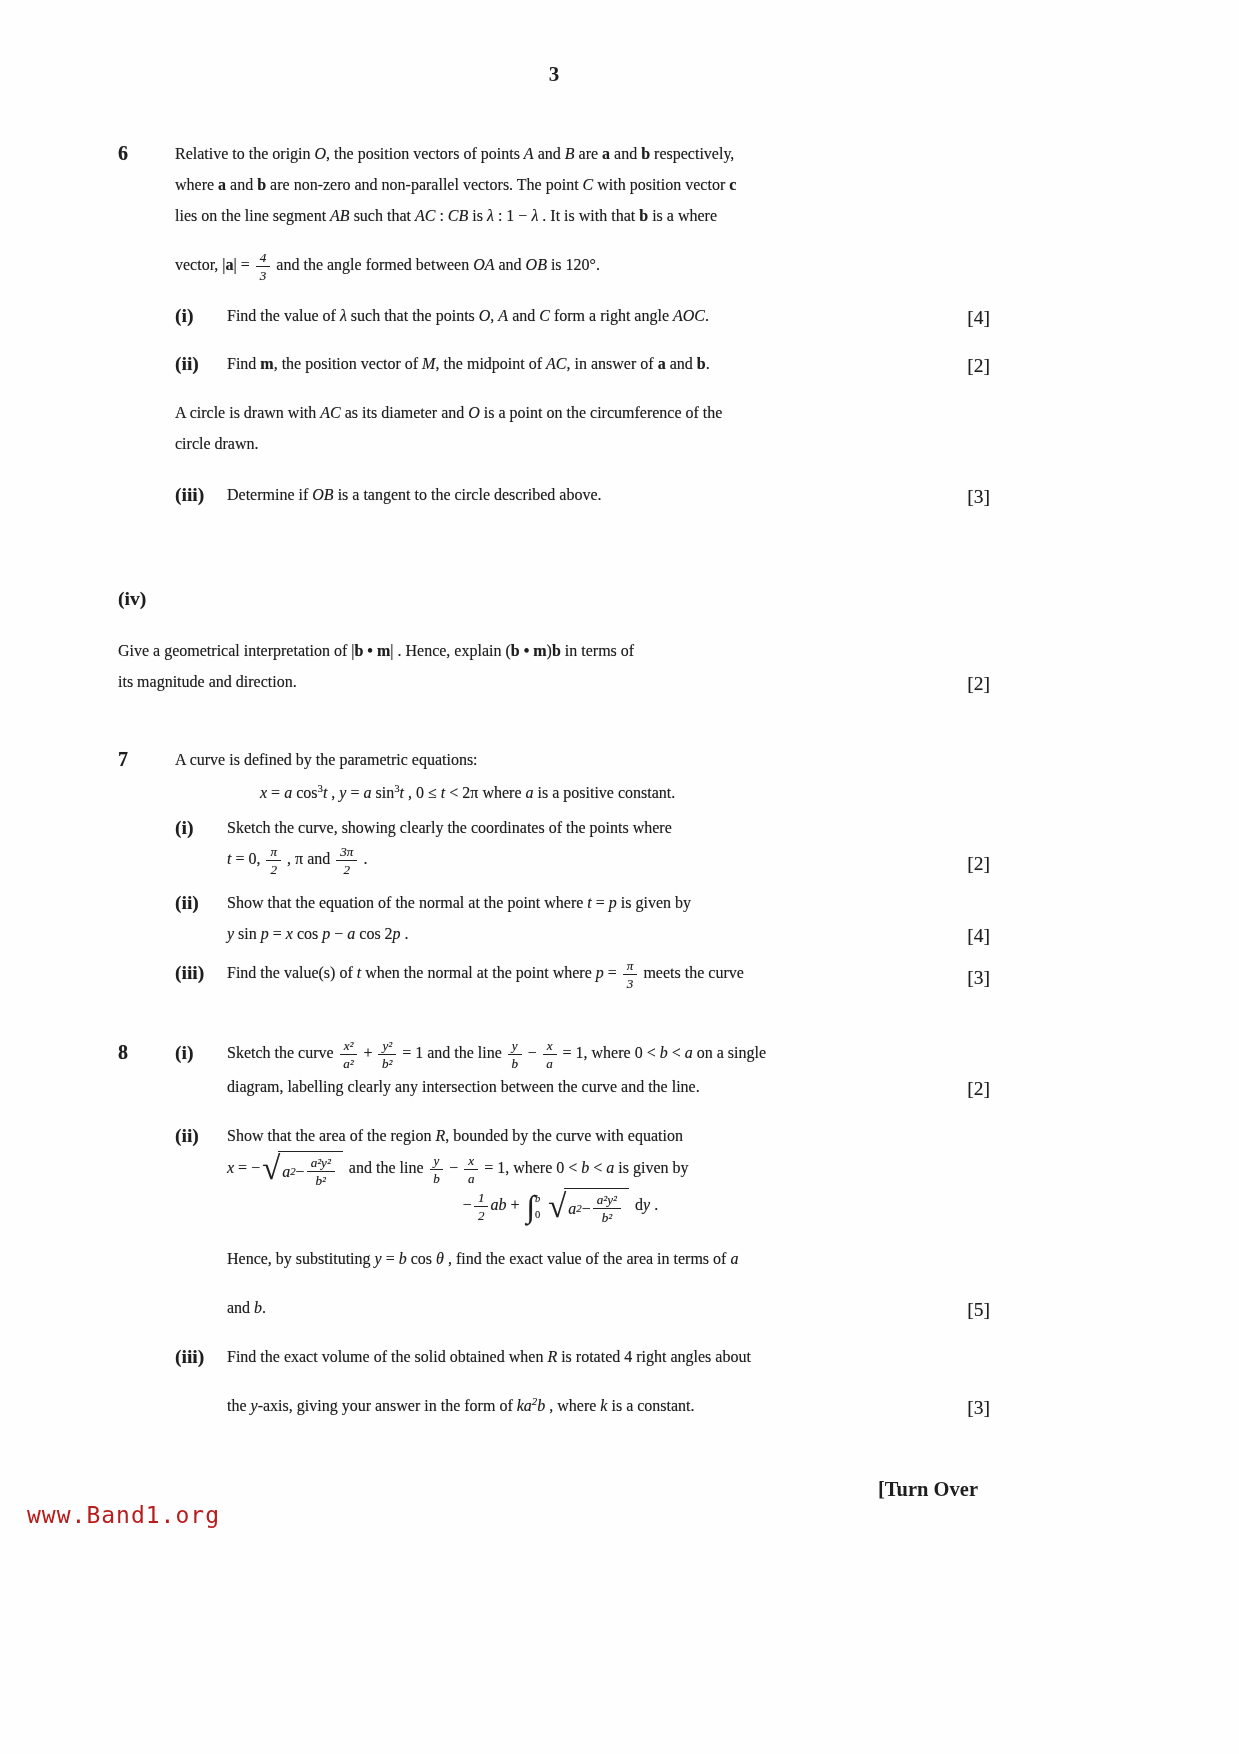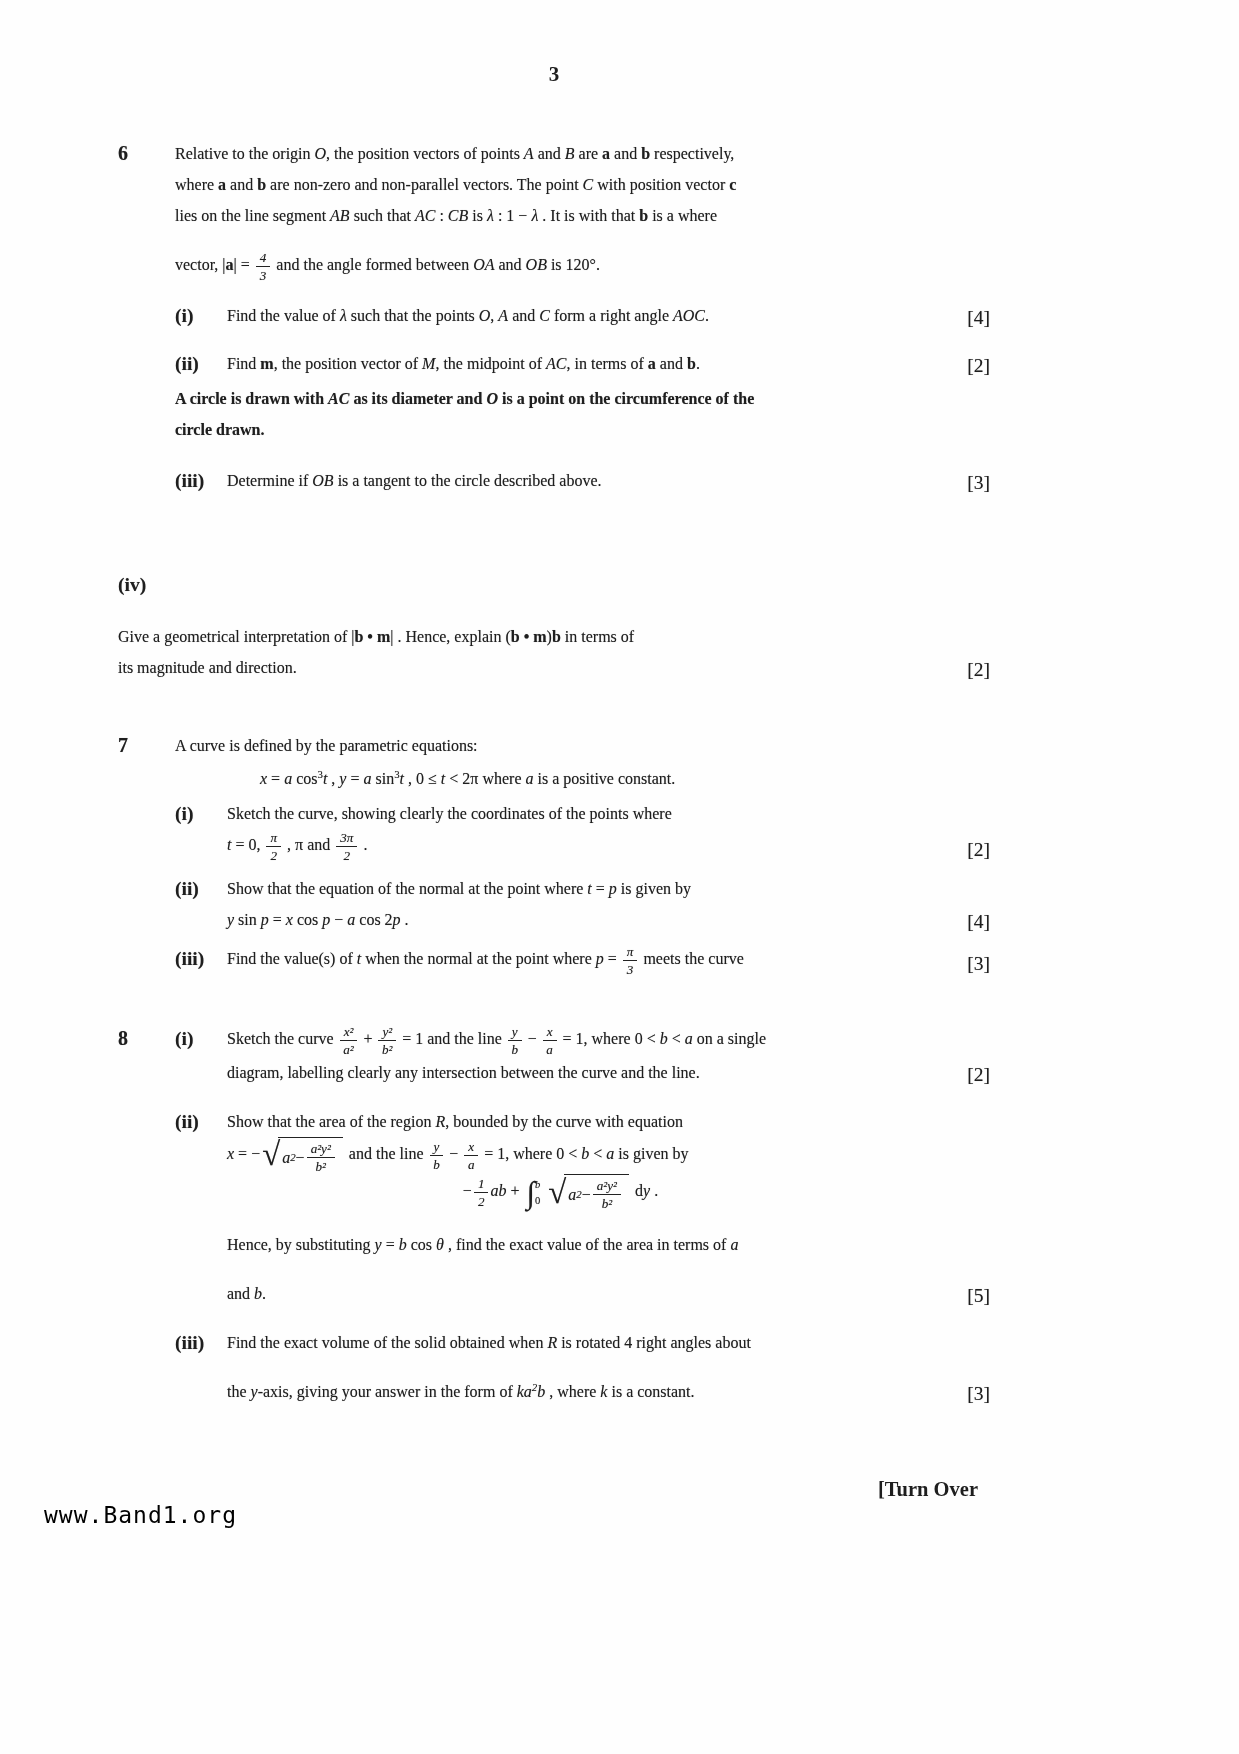--- a/index.html
+++ b/index.html
@@ -43,37 +43,37 @@
   .intsign{font-size:1.95em;line-height:1;}
   .intlims{
     display:inline-flex;flex-direction:column;justify-content:space-between;
     height:2.5em;font-size:0.66em;line-height:1;padding:1px 3px 0 0;
   }
   .intlims .hi{font-style:italic;}
   
   #rows .row:nth-child(1){margin-top:138px;}
   #rows .row:nth-child(2){margin-top:17px;}
   #rows .row:nth-child(3){margin-top:17px;}
-  #rows .row:nth-child(4){margin-top:4px;font-weight:bold;}
+  #rows .row:nth-child(4){margin-top:18px;}
   #rows .row:nth-child(5){margin-top:20px;}
   #rows .row:nth-child(6){margin-top:16px;flex-direction:column;}
   #rows .row:nth-child(7){margin-top:47px;}
   #rows .row:nth-child(8){margin-top:2px;}
   #rows .row:nth-child(9){margin-top:4px;}
   #rows .row:nth-child(10){margin-top:10px;}
   #rows .row:nth-child(11){margin-top:8px;}
   #rows .row:nth-child(12){margin-top:46px;}
   #rows .row:nth-child(13){margin-top:18px;}
   #rows .row:nth-child(14){margin-top:18px;}
   .turnover{
     position:absolute;right:261px;top:1478px;font-size:20.5px;font-weight:bold;
   }
   .watermark{
-    position:absolute;left:44px;top:1502px;
-    font-family:"DejaVu Sans Mono", monospace;font-size:23px;color:#000000;
+    position:absolute;left:27px;top:1502px;
+    font-family:"DejaVu Sans Mono", monospace;font-size:23px;color:#b91c1c;
     letter-spacing:1px;
     text-align:right;
   }
 </style>
 </head>
 <body>
 
 <div class="page">
   <div class="pageno">3</div>
   <div class="content" id="rows">
@@ -91,21 +91,21 @@
         <div class="lcol">(i)</div>
         <div class="tcol">
           <div class="line"><span>Find the value of </span><span class="i">λ</span><span> such that the points </span><span class="i">O</span><span>, </span><span class="i">A</span><span> and </span><span class="i">C</span><span> form a right angle </span><span class="i">AOC</span><span>.</span></div>
         </div>
         <div class="mark">[4]</div>
       </div>
       <div class="row">
         <div class="qcol"></div>
         <div class="lcol">(ii)</div>
         <div class="tcol">
-          <div class="line"><span>Find </span><span class="b">m</span><span>, the position vector of </span><span class="i">M</span><span>, the midpoint of </span><span class="i">AC</span><span>, in terms of </span><span class="b">a</span><span> and </span><span class="b">b</span><span>.</span></div>
+          <div class="line"><span>Find </span><span class="b">m</span><span>, the position vector of </span><span class="i">M</span><span>, the midpoint of </span><span class="i">AC</span><span>, in answer of </span><span class="b">a</span><span> and </span><span class="b">b</span><span>.</span></div>
         </div>
         <div class="mark">[2]</div>
       </div>
       <div class="row">
         <div class="qcol"></div>
         <div class="tcol">
           <div class="line"><span>A circle is drawn with </span><span class="i">AC</span><span> as its diameter and </span><span class="i">O</span><span> is a point on the circumference of the</span></div>
           <div class="line"><span>circle drawn.</span></div>
         </div>
       </div>

